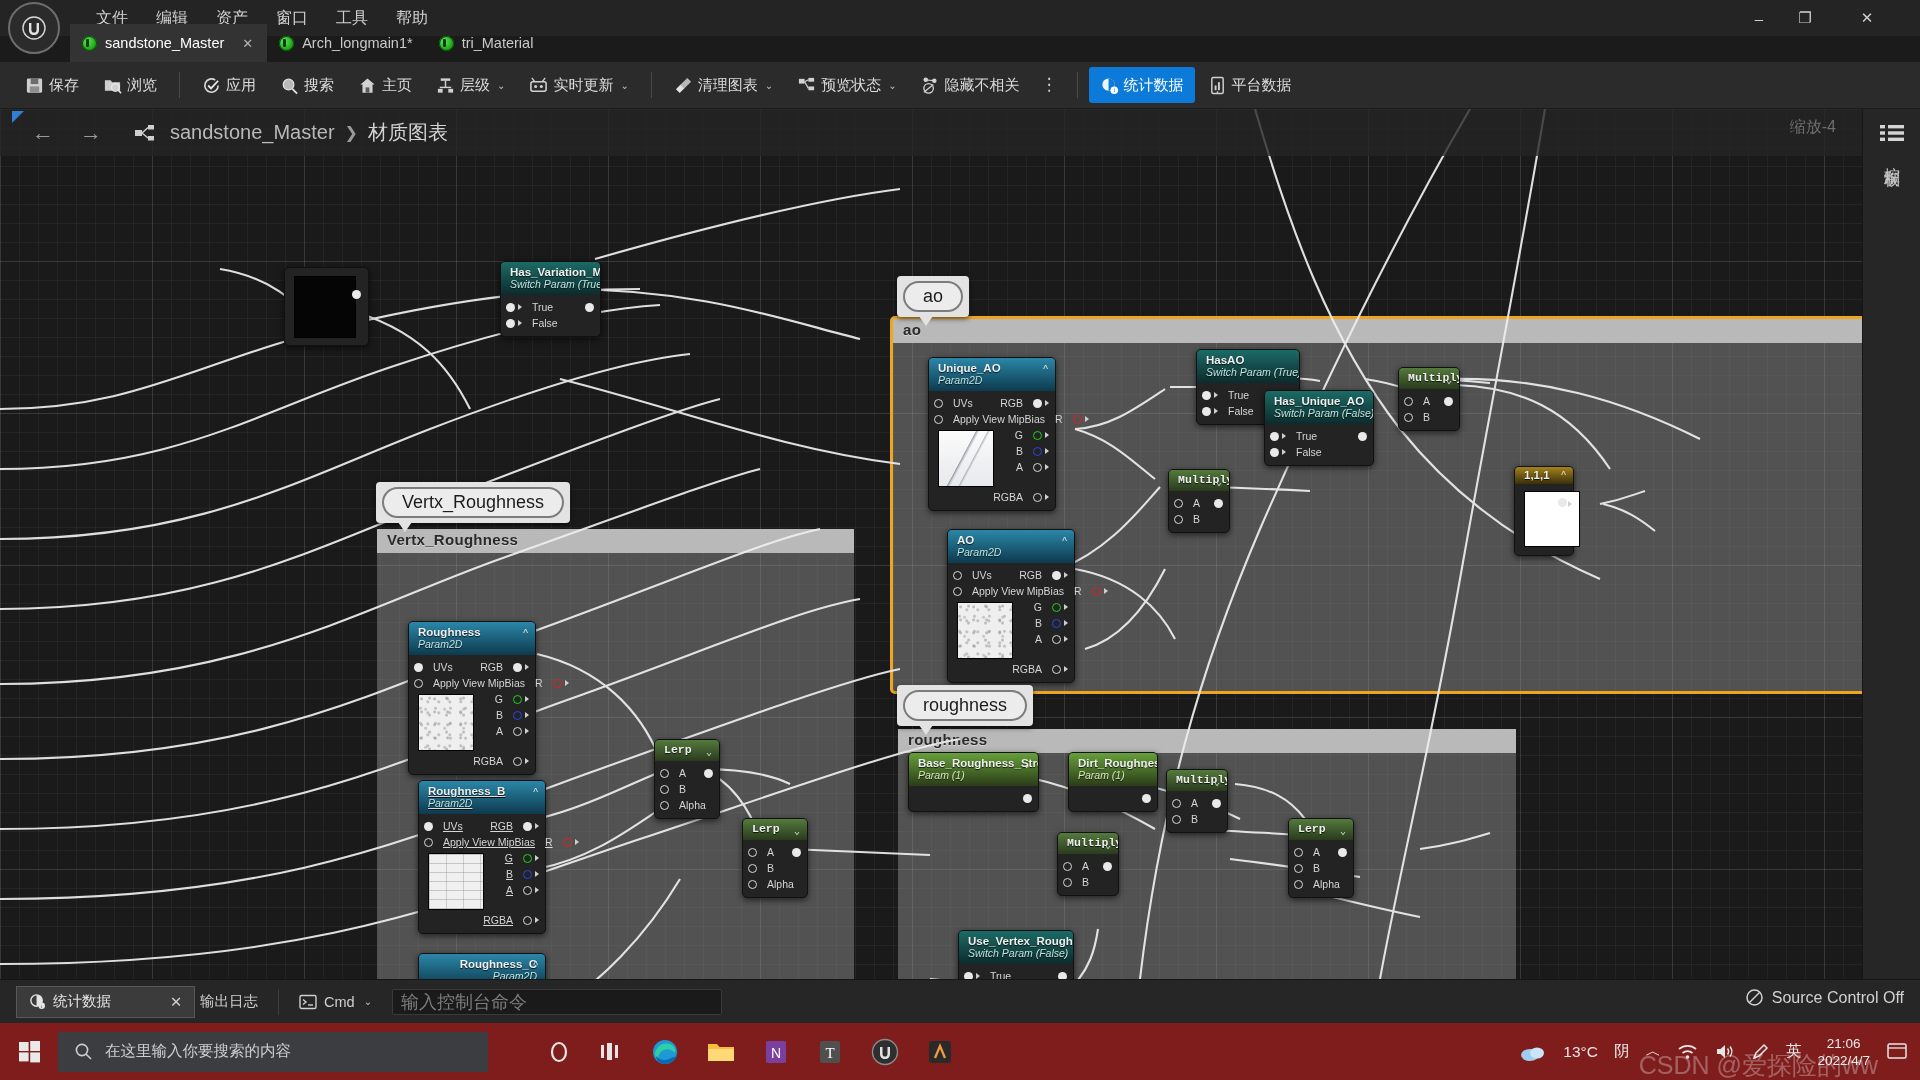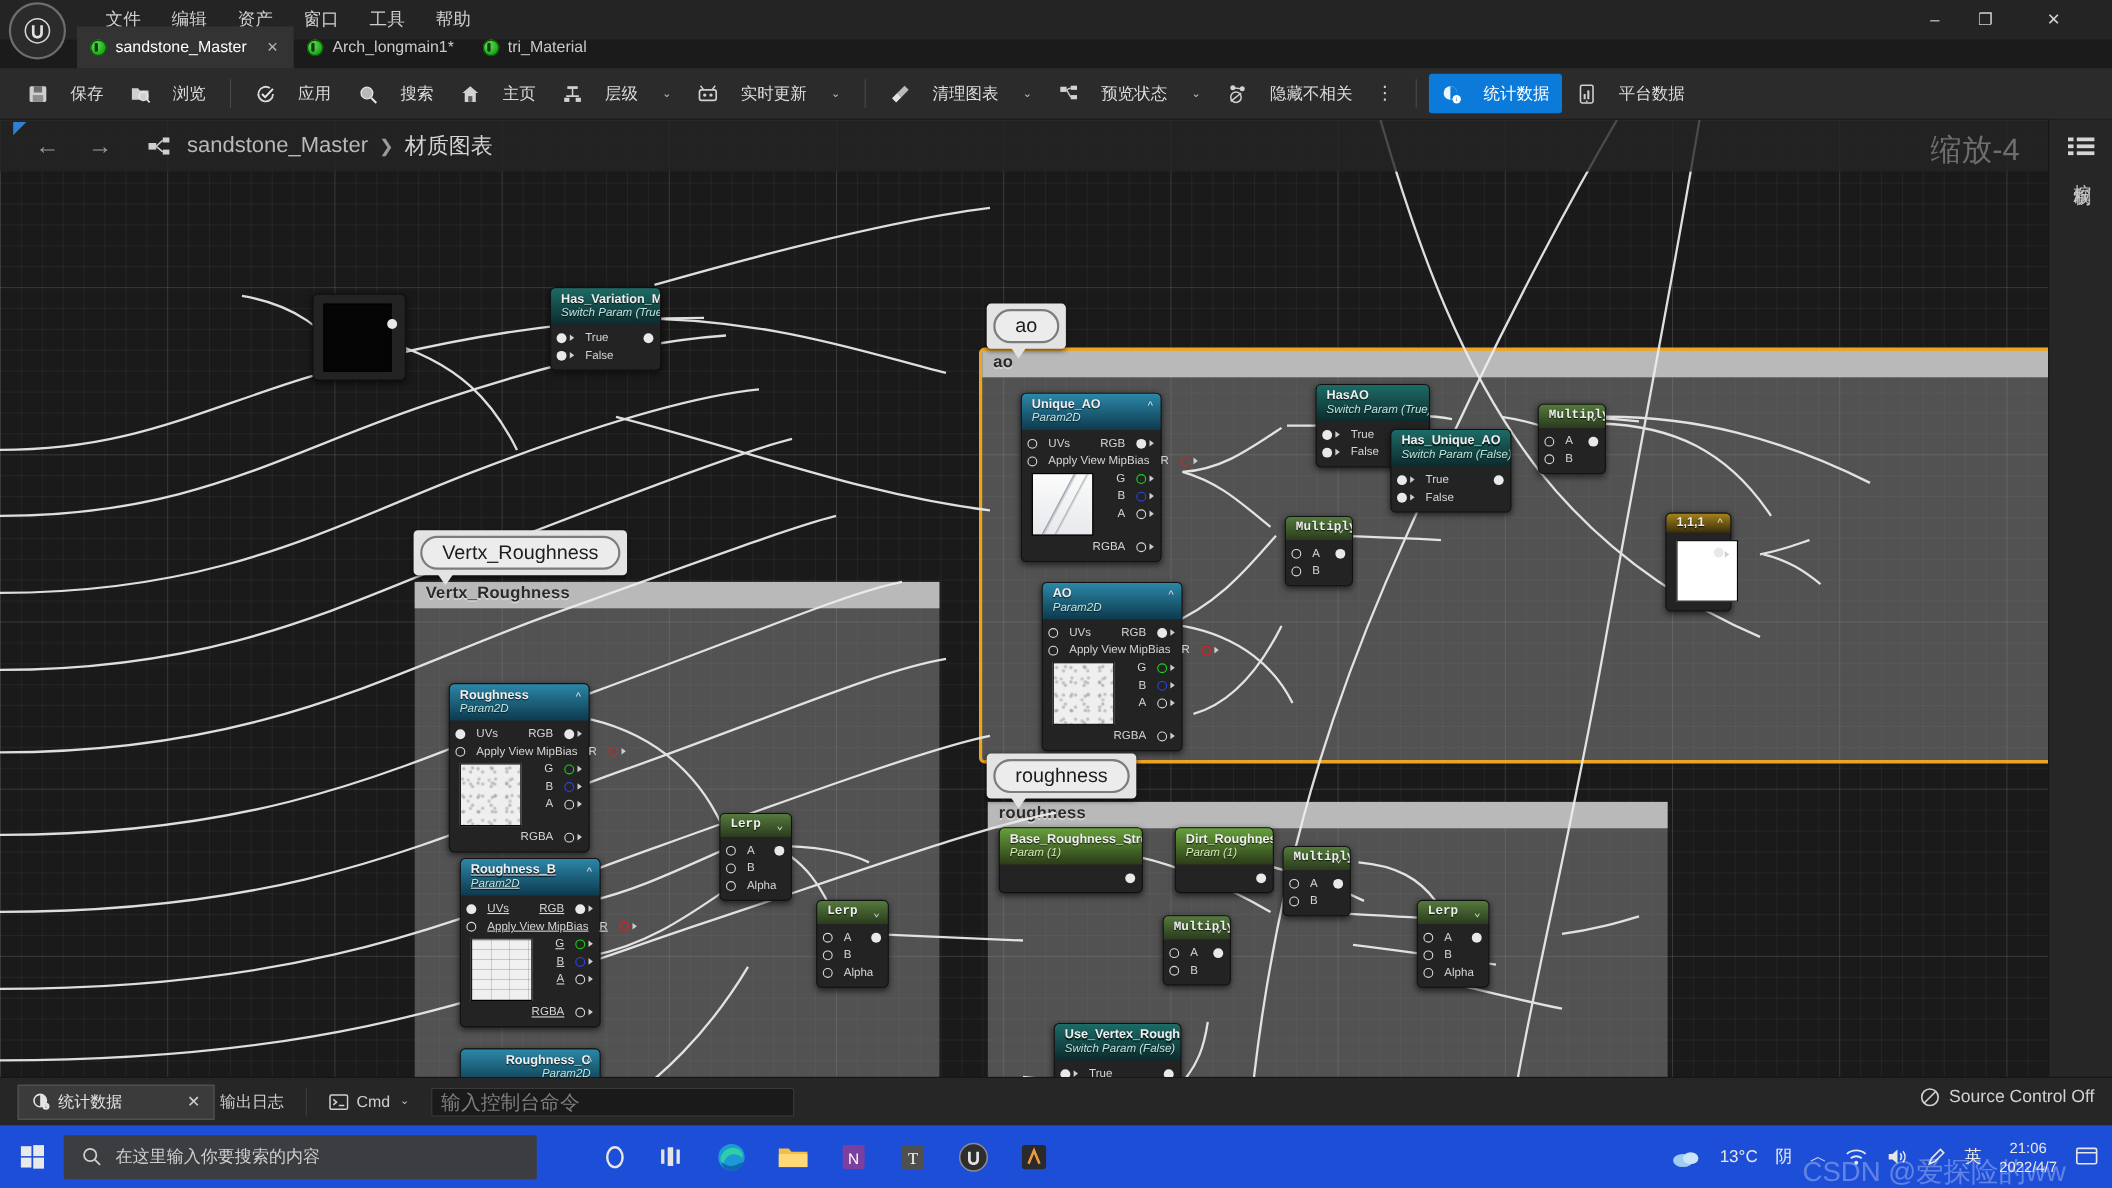--- a/index.html
+++ b/index.html
@@ -64,21 +64,21 @@
   .tab .tabclose { margin-left: 10px; font-size: 13px; color: #b4b4b4; }
 
   
   .toolbar {
     position: absolute; left: 0; top: 62px; width: 1920px; height: 47px;
     background: #2b2b2b;
     display: flex; align-items: center; padding-left: 14px; gap: 2px;
     border-bottom: 1px solid #1c1c1c;
   }
   .tb-btn {
-    display: flex; align-items: center; gap: 20px;
+    display: flex; align-items: center; gap: 5px;
     height: 36px; padding: 0 11px; border-radius: 3px;
     font-size: 15px; color: #dcdcdc; white-space: nowrap;
   }
   .tb-btn.accent { background: #0c7ad8; color: #fff; }
   .tb-ico { width: 19px; height: 19px; display: block; flex: none; }
   .tb-sep { width: 1px; height: 26px; background: #4a4a4a; margin: 0 9px; }
   .tb-caret { font-size: 10px; color: #c0c0c0; margin-left: 2px; }
   .tb-dots { font-size: 17px; letter-spacing: 0; color: #cfcfcf; padding: 0 8px; line-height: 10px; }
 
   
@@ -103,21 +103,21 @@
     display: flex; align-items: center; gap: 6px; padding-left: 22px;
     z-index: 8;
   }
   .bc-arrow { font-size: 22px; color: #9a9a9a; padding: 0 10px; }
   .bc-icon { width: 22px; height: 20px; margin: 0 8px 0 16px; }
   .bc-text { font-size: 20px; color: #b9b9b9; }
   .bc-text.cur { color: #d3d3d3; }
   .bc-chev { font-size: 16px; color: #9a9a9a; padding: 0 4px; }
   .zoomlabel {
     position: absolute; right: 26px; top: 8px;
-    font-size: 28px; color: #6e6e6e; z-index: 8;
+    font-size: 16px; color: #6e6e6e; z-index: 8;
   }
   .corner-tri {
     position: absolute; left: 12px; top: 2px; width: 0; height: 0;
     border-left: 12px solid #2f7fd6; border-bottom: 12px solid transparent; z-index: 9;
   }
 
   
   .rightrail {
     position: absolute; right: 0; top: 109px; width: 58px; height: 870px;
     background: #262626; border-left: 1px solid #171717;
@@ -261,21 +261,21 @@
   }
   .tooltip-overlay {
     position: absolute; left: 16px; top: 986px; z-index: 14;
     background: #3b3b3b; border: 1px solid #585858;
     padding: 5px 12px 6px; display: flex; align-items: center; gap: 7px;
     font-size: 14.5px; color: #e4e4e4;
   }
 
   .taskbar {
     position: absolute; left: 0; top: 1023px; width: 1920px; height: 57px;
-    background: #1d4ed8; display: flex; align-items: center;
+    background: #7f1d1d; display: flex; align-items: center;
   }
   .tb-start { width: 58px; display: flex; align-items: center; justify-content: center; }
   .tb-search {
     width: 430px; height: 40px; background: #3b3d40; border-radius: 2px;
     display: flex; align-items: center; gap: 12px; padding-left: 16px;
     font-size: 15.5px; color: #cfcfcf;
   }
   .tb-icons { display: flex; align-items: center; gap: 26px; margin-left: 58px; }
   .tb-tray { position: absolute; right: 0; top: 0; height: 57px; display: flex; align-items: center; gap: 16px; padding-right: 12px; }
   .tray-txt { font-size: 15.5px; color: #e6e6e6; }

